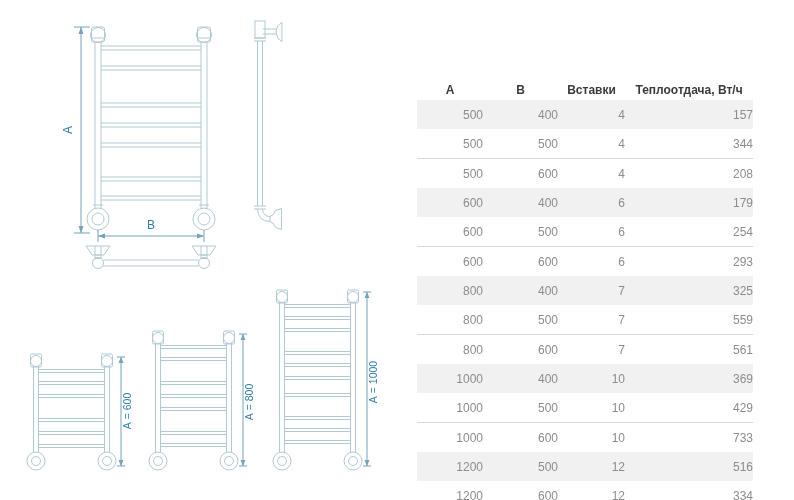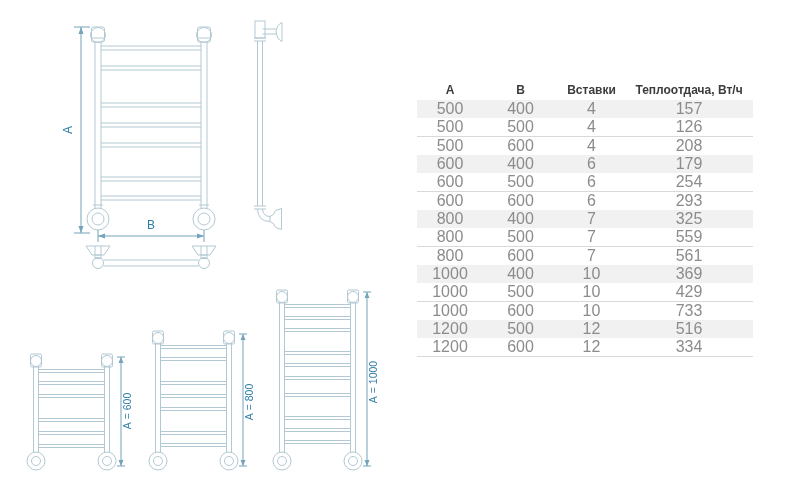--- a/index.html
+++ b/index.html
@@ -20,22 +20,22 @@
   .small-label { font-size:10.5px; }
   table.spec {
     position:absolute; left:417px; top:79px; width:336px;
     border-collapse:collapse; table-layout:fixed;
   }
   table.spec th {
     font-size:12px; font-weight:bold; color:var(--header_text,#3c3c3c);
     height:21px; padding:0; text-align:center; white-space:nowrap;
   }
   table.spec td {
-    font-size:16px; color:var(--cell_text,#8c8c8c);
-    height:15px; padding:0; text-align:center;
+    font-size:12px; color:var(--cell_text,#8c8c8c);
+    height:29px; padding:0; text-align:right;
   }
   tr.shaded { background:var(--stripe,#f1f1f1); }
   tr.sep td { border-bottom:1px solid var(--separator,#d9d9d9); }
 </style>
 </head>
 <body>
 
 <div>
 
 <svg class="drawing" width="410" height="500" viewBox="0 0 410 500">
@@ -256,21 +256,21 @@
     <tr class="shaded">
       <td>500</td>
       <td>400</td>
       <td>4</td>
       <td>157</td>
     </tr>
     <tr class="sep">
       <td>500</td>
       <td>500</td>
       <td>4</td>
-      <td>126</td>
+      <td>344</td>
     </tr>
     <tr>
       <td>500</td>
       <td>600</td>
       <td>4</td>
       <td>208</td>
     </tr>
     <tr class="shaded">
       <td>600</td>
       <td>400</td>

